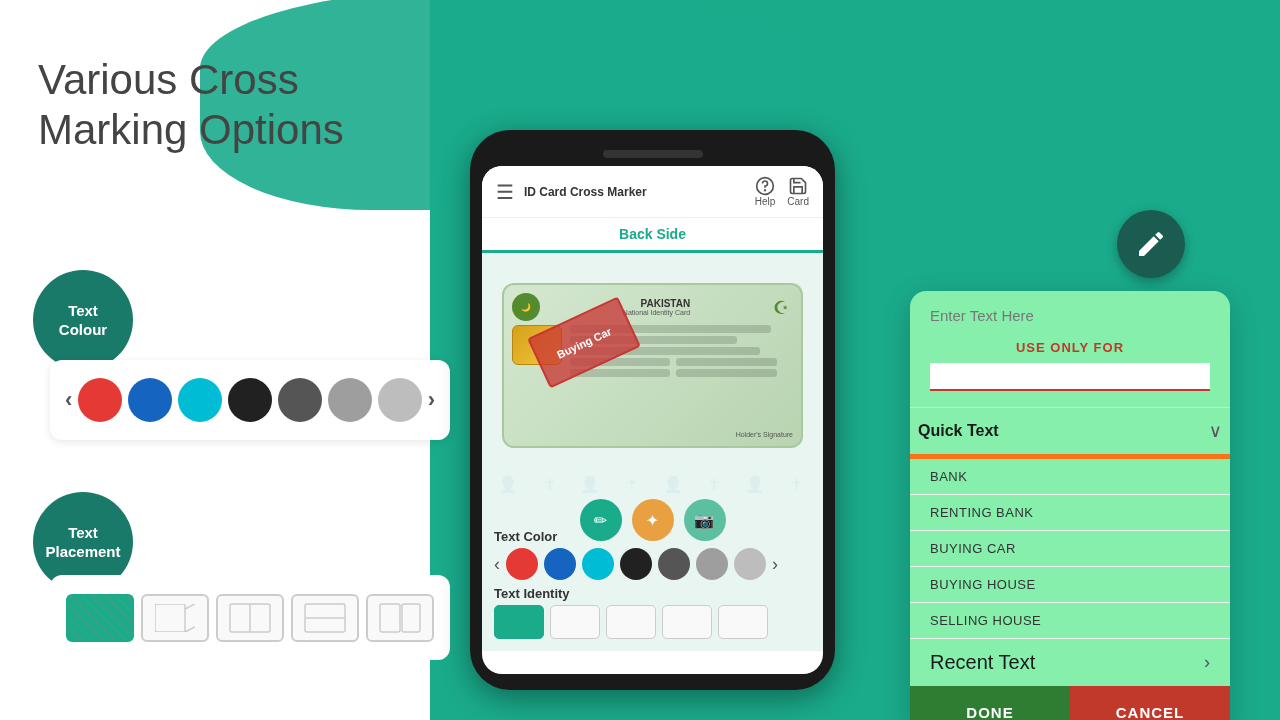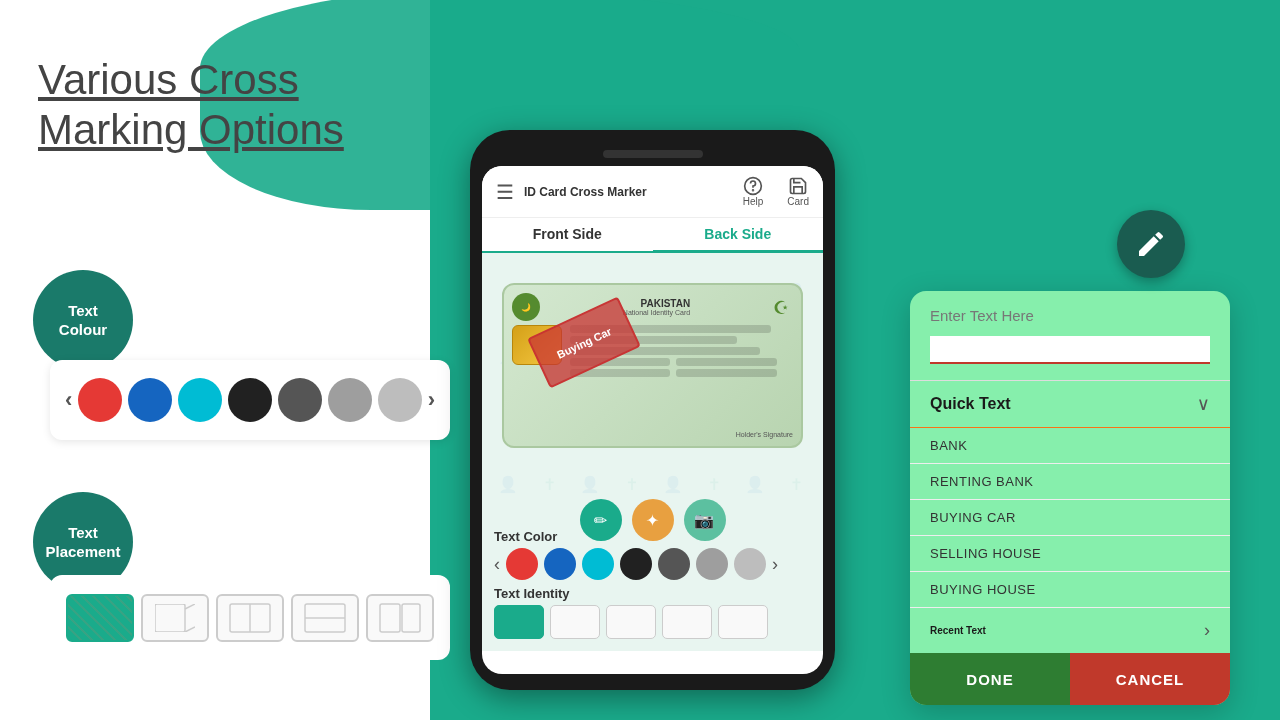--- a/index.html
+++ b/index.html
@@ -42,21 +42,20 @@
 
     
     .heading {
       position: absolute;
       top: 55px; left: 38px;
       z-index: 10;
       color: #444;
       font-size: 42px;
       font-weight: 300;
       line-height: 1.2;
-      text-decoration: underline;
     }
 
     
     .text-colour-circle {
       position: absolute;
       top: 270px; left: 33px;
       width: 100px; height: 100px;
       border-radius: 50%;
       background: #1a7a6a;
       z-index: 10;
@@ -199,21 +198,21 @@
 
     .app-title {
       flex: 1;
       font-size: 12px;
       font-weight: bold;
       color: #333;
     }
 
     .app-icons {
       display: flex;
-      gap: 24px;
+      gap: 12px;
     }
 
     .app-icon-btn {
       display: flex;
       flex-direction: column;
       align-items: center;
       font-size: 10px;
       color: #555;
       cursor: pointer;
     }
@@ -446,23 +445,23 @@
     }
 
     .quick-text-section {
       padding: 0;
     }
 
     .quick-text-header {
       display: flex;
       align-items: center;
       justify-content: space-between;
-      padding: 12px 20px;
-      cursor: pointer;
-      border-bottom: 1px solid #f97316;
+      padding: 12px 8px;
+      cursor: pointer;
+      border-bottom: 5px solid #f97316;
     }
 
     .quick-text-title {
       font-size: 16px;
       font-weight: bold;
       color: #1a1a1a;
     }
 
     .quick-text-item {
       padding: 10px 20px;
@@ -475,22 +474,22 @@
 
     .recent-text-header {
       display: flex;
       align-items: center;
       justify-content: space-between;
       padding: 12px 20px 12px;
       cursor: pointer;
     }
 
     .recent-text-title {
-      font-size: 10px;
-      font-weight: bold;
+      font-size: 20px;
+      font-weight: normal;
       color: #1a1a1a;
     }
 
     .dialog-buttons {
       display: flex;
       height: 52px;
     }
 
     .btn-done {
       flex: 1;
@@ -679,23 +678,20 @@
             <path d="M19 21H5a2 2 0 0 1-2-2V5a2 2 0 0 1 2-2h11l5 5v11a2 2 0 0 1-2 2z"></path>
             <polyline points="17 21 17 13 7 13 7 21"></polyline>
             <polyline points="7 3 7 8 15 8"></polyline>
           </svg>
           <span>Card</span>
         </div>
       </div>
     </div>
 
     <div class="tabs-row">
-      <div class="tab">
-        <span>Front Side</span>
-      </div>
       <div class="tab active">
         <span>Back Side</span>
       </div>
     </div>
 
     <div class="id-card-area">
 
       <div class="watermark-grid">
         <div class="wm-icon">✝</div>
           <div class="wm-icon">👤</div>
@@ -800,43 +796,44 @@
 <div class="edit-fab">
   <svg viewBox="0 0 24 24">
     <path d="M3 17.25V21h3.75L17.81 9.94l-3.75-3.75L3 17.25zm17.71-10.21a1 1 0 0 0 0-1.41l-2.34-2.34a1 1 0 0 0-1.41 0l-1.83 1.83 3.75 3.75 1.83-1.83z"></path>
   </svg>
 </div>
 
 <div class="dialog-panel">
   <div class="dialog-header">
     <span>Enter Text Here</span>
   </div>
+  <div class="dialog-subtitle">USE ONLY FOR</div>
   <div class="dialog-input-area">
     <input class="dialog-input" type="text" style="">
   </div>
 
   <div class="quick-text-section">
     <div class="quick-text-header">
       <span class="quick-text-title">Quick Text</span>
       <span style="font-size:18px;color:#555;">∨</span>
     </div>
     <div class="quick-text-item">
       <span>BANK</span>
     </div>
     <div class="quick-text-item">
       <span>RENTING BANK</span>
     </div>
     <div class="quick-text-item">
       <span>BUYING CAR</span>
     </div>
     <div class="quick-text-item">
+      <span>BUYING HOUSE</span>
+    </div>
+    <div class="quick-text-item">
       <span>SELLING HOUSE</span>
-    </div>
-    <div class="quick-text-item">
-      <span>BUYING HOUSE</span>
     </div>
     <div class="recent-text-header">
       <span class="recent-text-title">Recent Text</span>
       <span style="font-size:18px;color:#555;">›</span>
     </div>
   </div>
 
   <div class="dialog-buttons">
     <button class="btn-done">DONE</button>
     <button class="btn-cancel">CANCEL</button>

